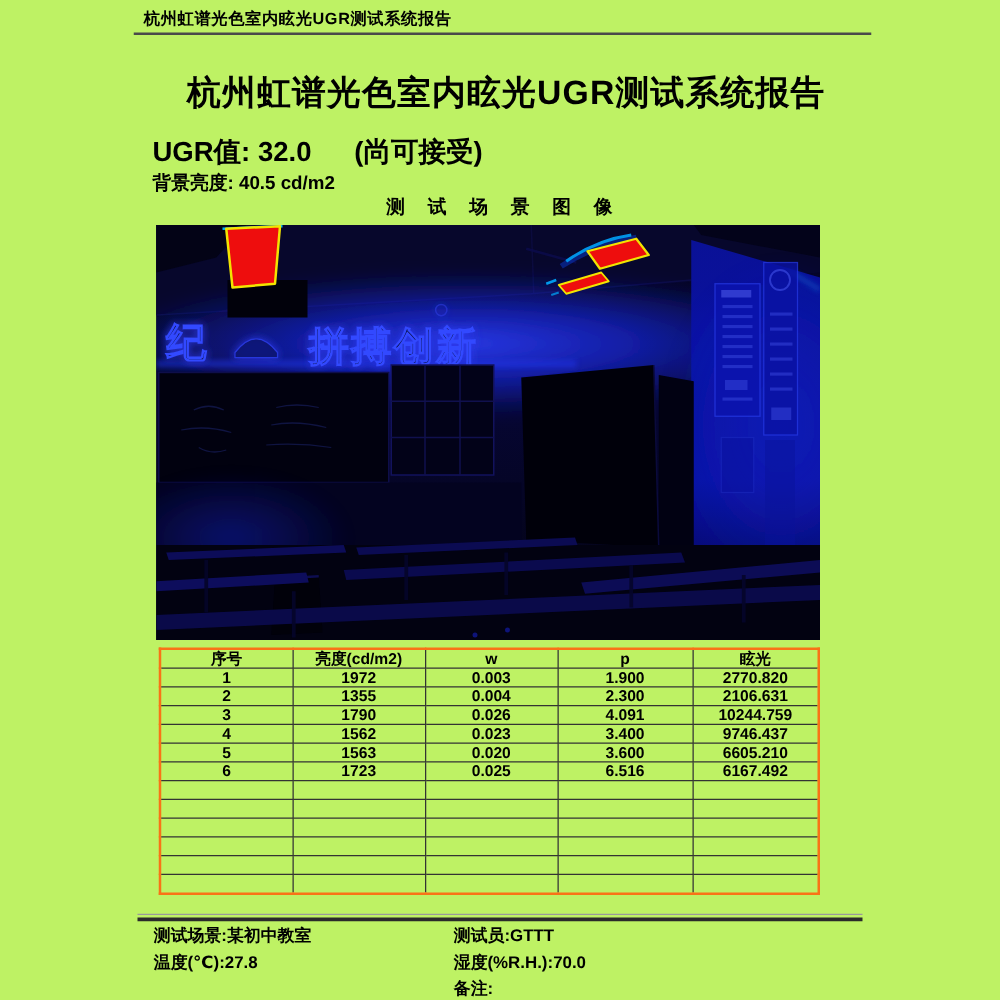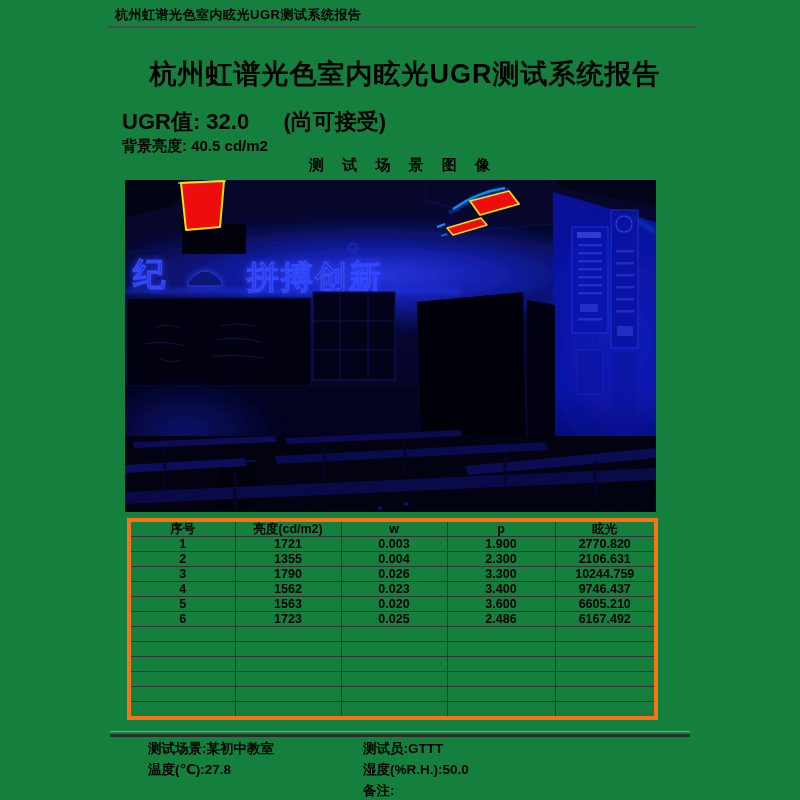--- a/index.html
+++ b/index.html
@@ -1,17 +1,17 @@
 <!DOCTYPE html>
 <html><head>
 <meta charset="utf-8">
 <style>
   html,body { margin:0; padding:0; background:#fff; }
   .page {
-    position:relative; width:800px; height:800px; background:#15803d;
+    position:relative; width:800px; height:800px; background:#bef264;
     font-family:"Liberation Sans","DejaVu Sans",sans-serif; color:#000; overflow:hidden;
   }
   .top-header {
     position:absolute; left:115px; top:6px;
     font-size:13px; font-weight:bold; letter-spacing:0.5px; white-space:nowrap;
   }
   .header-rule {
     position:absolute; left:107px; top:26px; width:590px; height:2px; background:#4a4a4a;
   }
   .title {
@@ -32,32 +32,32 @@
     font-size:15px; font-weight:bold; letter-spacing:7px; white-space:nowrap;
   }
   .scene {
     position:absolute; left:125px; top:180px; width:531px; height:332px; background:#04041c;
   }
   .scene svg { display:block; }
   table.glare {
     position:absolute; left:127px; top:518px; width:527px;
     border-collapse:collapse; table-layout:fixed;
     font-size:12.5px; font-weight:bold; text-align:center;
-    border:4px solid #f97316;
+    border:2px solid #f97316;
   }
   table.glare th, table.glare td {
     border:1px solid #333; height:14px; line-height:14px; padding:0;
     overflow:hidden; white-space:nowrap;
   }
   .separator { position:absolute; left:110px; top:731px; width:580px; }
   .sep-thin  { height:1px; background:#9a9a9a; }
   .sep-thick { margin-top:2px; height:3px; background:#2a2a2a; }
   .footer { position:absolute; left:123px; top:740px; width:570px; font-size:13.5px; font-weight:bold; }
   .f-row { position:relative; height:21px; }
-  .f-left  { position:absolute; left:0; white-space:nowrap;margin-left:25px; }
+  .f-left  { position:absolute; left:0; white-space:nowrap; }
   .f-right { position:absolute; left:240px; white-space:nowrap; }
 </style>
 </head>
 <body>
 
 <div class="page">
 
   <div class="top-header">杭州虹谱光色室内眩光UGR测试系统报告</div>
   <div class="header-rule"></div>
 
@@ -233,58 +233,58 @@
           <th>序号</th>
           <th>亮度(cd/m2)</th>
           <th>w</th>
           <th>p</th>
           <th>眩光</th>
         </tr>
       </thead>
     <tbody>
         <tr>
           <td>1</td>
-          <td>1721</td>
+          <td>1972</td>
           <td>0.003</td>
           <td>1.900</td>
           <td>2770.820</td>
         </tr>
         <tr>
           <td>2</td>
           <td>1355</td>
           <td>0.004</td>
           <td>2.300</td>
           <td>2106.631</td>
         </tr>
         <tr>
           <td>3</td>
           <td>1790</td>
           <td>0.026</td>
-          <td>3.300</td>
+          <td>4.091</td>
           <td>10244.759</td>
         </tr>
         <tr>
           <td>4</td>
           <td>1562</td>
           <td>0.023</td>
           <td>3.400</td>
           <td>9746.437</td>
         </tr>
         <tr>
           <td>5</td>
           <td>1563</td>
           <td>0.020</td>
           <td>3.600</td>
           <td>6605.210</td>
         </tr>
         <tr>
           <td>6</td>
           <td>1723</td>
           <td>0.025</td>
-          <td>2.486</td>
+          <td>6.516</td>
           <td>6167.492</td>
         </tr>
         <tr>
           <td>&nbsp;</td>
           <td>&nbsp;</td>
           <td>&nbsp;</td>
           <td>&nbsp;</td>
           <td>&nbsp;</td>
         </tr>
         <tr>
@@ -330,20 +330,20 @@
     <div class="sep-thick"></div>
   </div>
 
   <div class="footer">
     <div class="f-row">
       <span class="f-left"><span>测试场景:</span><span>某初中教室</span></span>
       <span class="f-right"><span>测试员:</span><span>GTTT</span></span>
     </div>
     <div class="f-row">
       <span class="f-left"><span>温度(℃):</span><span>27.8</span></span>
-      <span class="f-right"><span>湿度(%R.H.):</span><span>50.0</span></span>
+      <span class="f-right"><span>湿度(%R.H.):</span><span>70.0</span></span>
     </div>
     <div class="f-row">
       <span class="f-right"><span>备注:</span><span></span></span>
     </div>
   </div>
 
 </div>
 
 </body></html>

